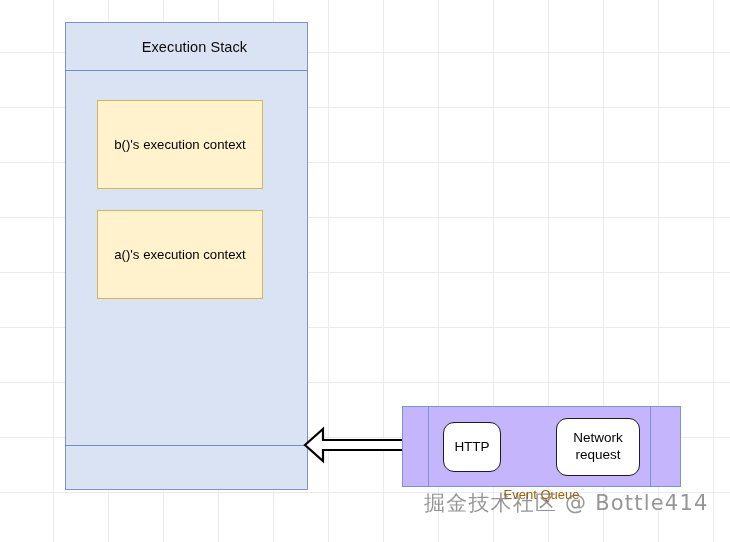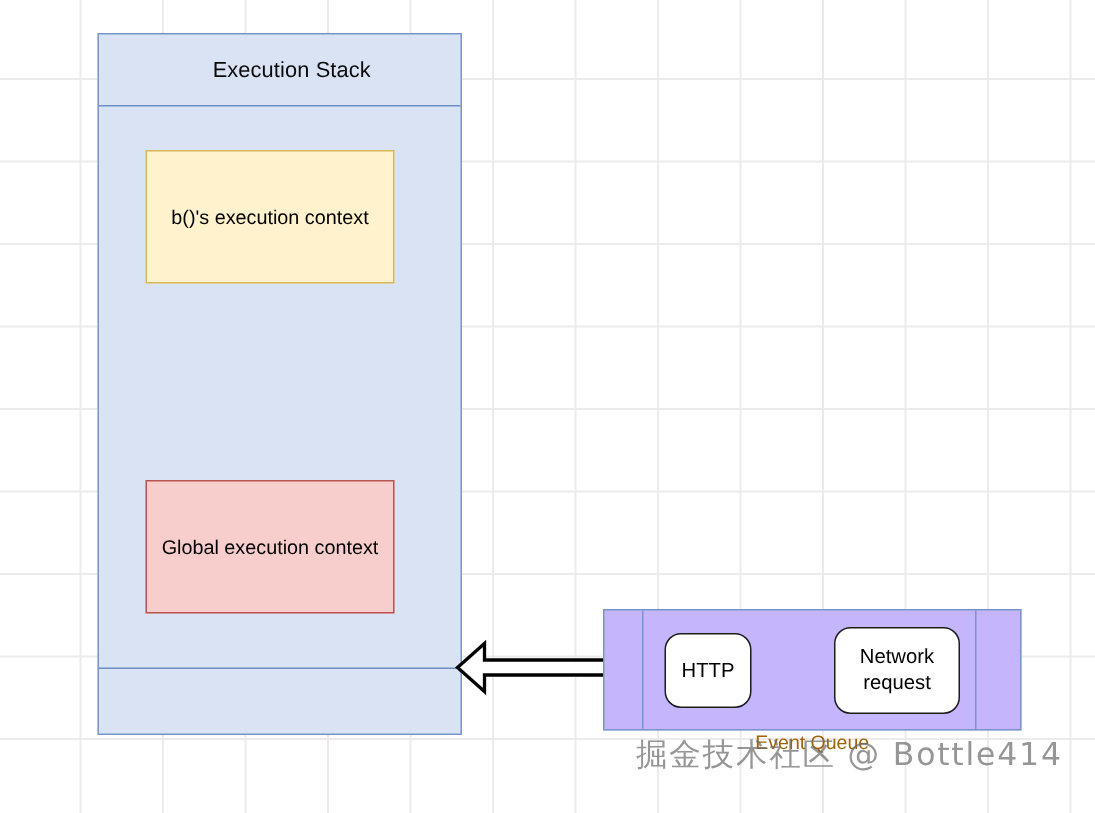--- a/index.html
+++ b/index.html
@@ -183,24 +183,24 @@
 <div id="execution-stack">
 
   <div id="execution-stack-header">
     <span id="execution-stack-title">Execution Stack</span>
   </div>
 
   <div class="context-box yellow" id="context-b">
     <span>b()'s execution context</span>
   </div>
 
-
-  <div class="context-box red" id="context-global">
-    <span>Global execution context</span>
-  </div>
+  <div class="context-box yellow" id="context-a">
+    <span>a()'s execution context</span>
+  </div>
+
 
   <div id="execution-stack-footer-divider"></div>
 </div>
 
 <svg id="event-to-stack-arrow" viewBox="0 0 105 42">
   <path d="M 2 21 L 20 5 L 20 16 L 103 16 L 103 26 L 20 26 L 20 37 Z" fill="#ffffff" stroke="#000000" stroke-width="2.2" stroke-linejoin="miter"></path>
 </svg>
 
 <div id="event-queue">
   <div class="queue-divider" id="queue-divider-left"></div>

